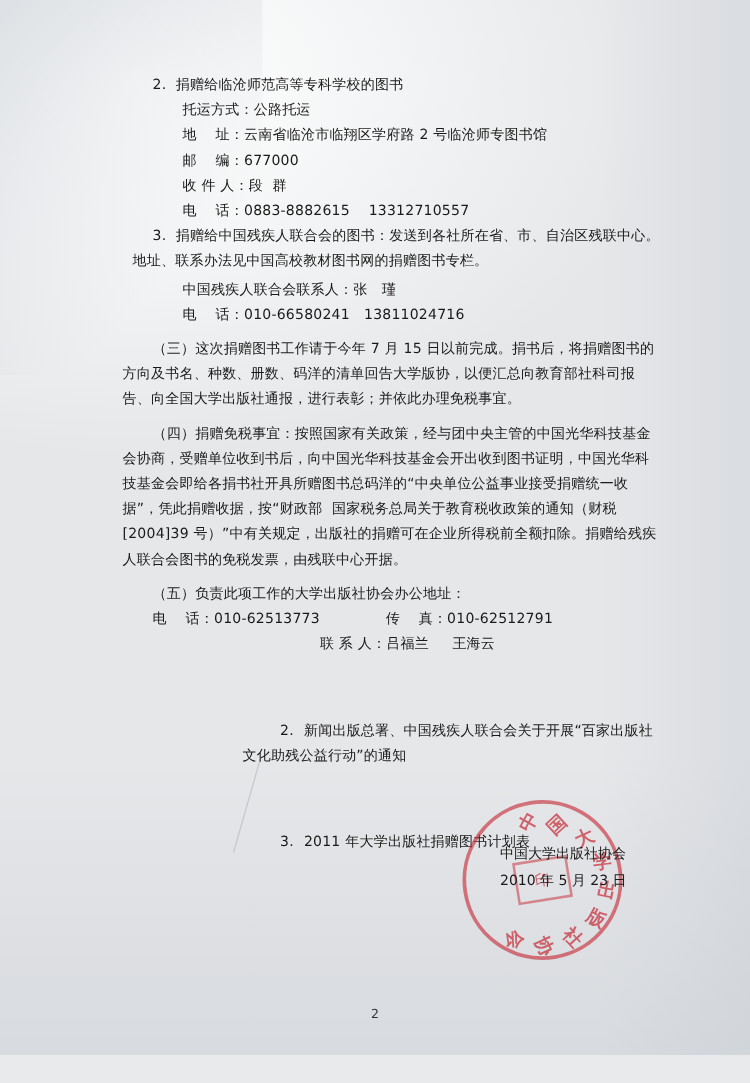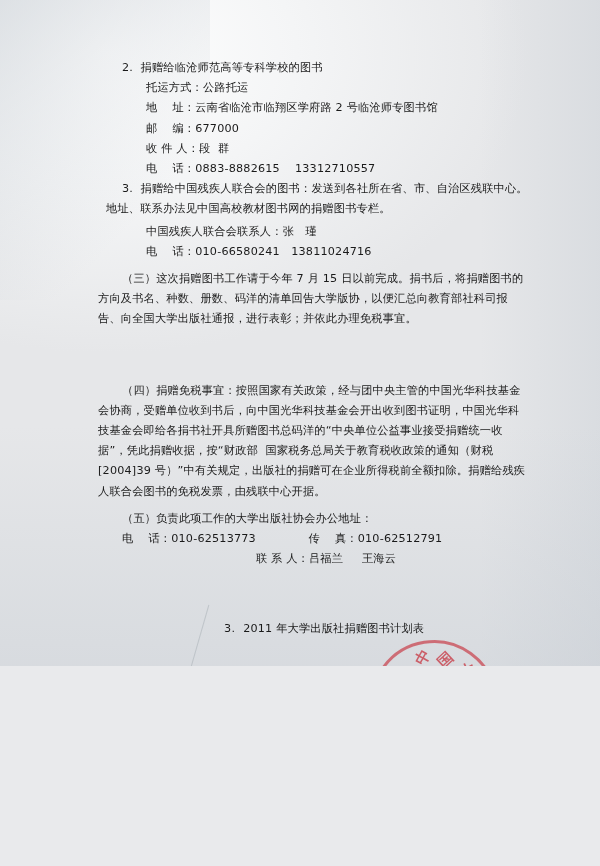--- a/index.html
+++ b/index.html
@@ -9,21 +9,21 @@
   body {
     width: 600px;
     height: 866px;
     background: #e9eaec;
     font-family: "DejaVu Sans", sans-serif;
     overflow: hidden;
   }
   .page {
     position: relative;
     width: 600px;
-    height: 666px;
+    height: 844px;
     background:
       radial-gradient(ellipse 420px 300px at 18% 8%, #ffffff 0%, #f4f5f6 45%, #e6e7e9 100%),
       linear-gradient(160deg, #f7f8f9 0%, #eceef0 40%, #e2e4e7 100%);
     overflow: hidden;
   }
   
   .shade-top-left {
     position: absolute;
     left: 0; top: 0;
     width: 210px; height: 300px;
@@ -161,30 +161,33 @@
 
     <div class="ln blk" style="padding-left:8px; text-indent:16px;">3.  捐赠给中国残疾人联合会的图书：发送到各社所在省、市、自治区残联中心。地址、联系办法见中国高校教材图书网的捐赠图书专栏。</div>
 
     <div class="ln blk" style="padding-left:48px; margin-top:2px;">中国残疾人联合会联系人：张   瑾</div>
     <div class="ln blk" style="padding-left:48px;">电    话：010-66580241   13811024716</div>
 
     <div class="spacer-sm"></div>
     <div class="ln blk" style="text-indent:24px;">（三）这次捐赠图书工作请于今年 7 月 15 日以前完成。捐书后，将捐赠图书的方向及书名、种数、册数、码洋的清单回告大学版协，以便汇总向教育部社科司报告、向全国大学出版社通报，进行表彰；并依此办理免税事宜。</div>
 
     <div class="spacer-sm"></div>
-    <div class="ln blk" style="text-indent:24px;margin-top:44px;">（四）捐赠免税事宜：按照国家有关政策，经与团中央主管的中国光华科技基金会协商，受赠单位收到书后，向中国光华科技基金会开出收到图书证明，中国光华科技基金会即给各捐书社开具所赠图书总码洋的“中央单位公益事业接受捐赠统一收据”，凭此捐赠收据，按“财政部  国家税务总局关于教育税收政策的通知（财税[2004]39 号）”中有关规定，出版社的捐赠可在企业所得税前全额扣除。捐赠给残疾人联合会图书的免税发票，由残联中心开据。</div>
+    <div class="ln blk" style="text-indent:24px;">（四）捐赠免税事宜：按照国家有关政策，经与团中央主管的中国光华科技基金会协商，受赠单位收到书后，向中国光华科技基金会开出收到图书证明，中国光华科技基金会即给各捐书社开具所赠图书总码洋的“中央单位公益事业接受捐赠统一收据”，凭此捐赠收据，按“财政部  国家税务总局关于教育税收政策的通知（财税[2004]39 号）”中有关规定，出版社的捐赠可在企业所得税前全额扣除。捐赠给残疾人联合会图书的免税发票，由残联中心开据。</div>
 
     <div class="spacer-sm"></div>
     <div class="ln blk" style="text-indent:24px;">（五）负责此项工作的大学出版社协会办公地址：</div>
     <div class="ln blk" style="padding-left:24px;">电    话：010-62513773              传    真：010-62512791</div>
     <div class="ln blk" style="padding-left:24px;text-align:center;">联 系 人：吕福兰     王海云</div>
 
     <div class="spacer-lg"></div>
 
     <div style="position:relative;">
+      <div class="ln" style="padding-left:96px; text-indent:0; margin-top:9px;">
+        <span>2.</span><span style="display:inline-block;width:8px;"></span><span>新闻出版总署、中国残疾人联合会关于开展“百家出版社文化助残公益行动”的通知</span>
+      </div>
       <div class="ln" style="padding-left:96px; text-indent:0; margin-top:9px;">
         <span>3.</span><span style="display:inline-block;width:8px;"></span><span>2011 年大学出版社捐赠图书计划表</span>
       </div>
     </div>
 
   </div>
 
   <div class="seal">
     <div class="seal-text">
       <span class="seal-ch" style="left:50px; top:4px;  transform: rotate(-52deg);">中</span>

